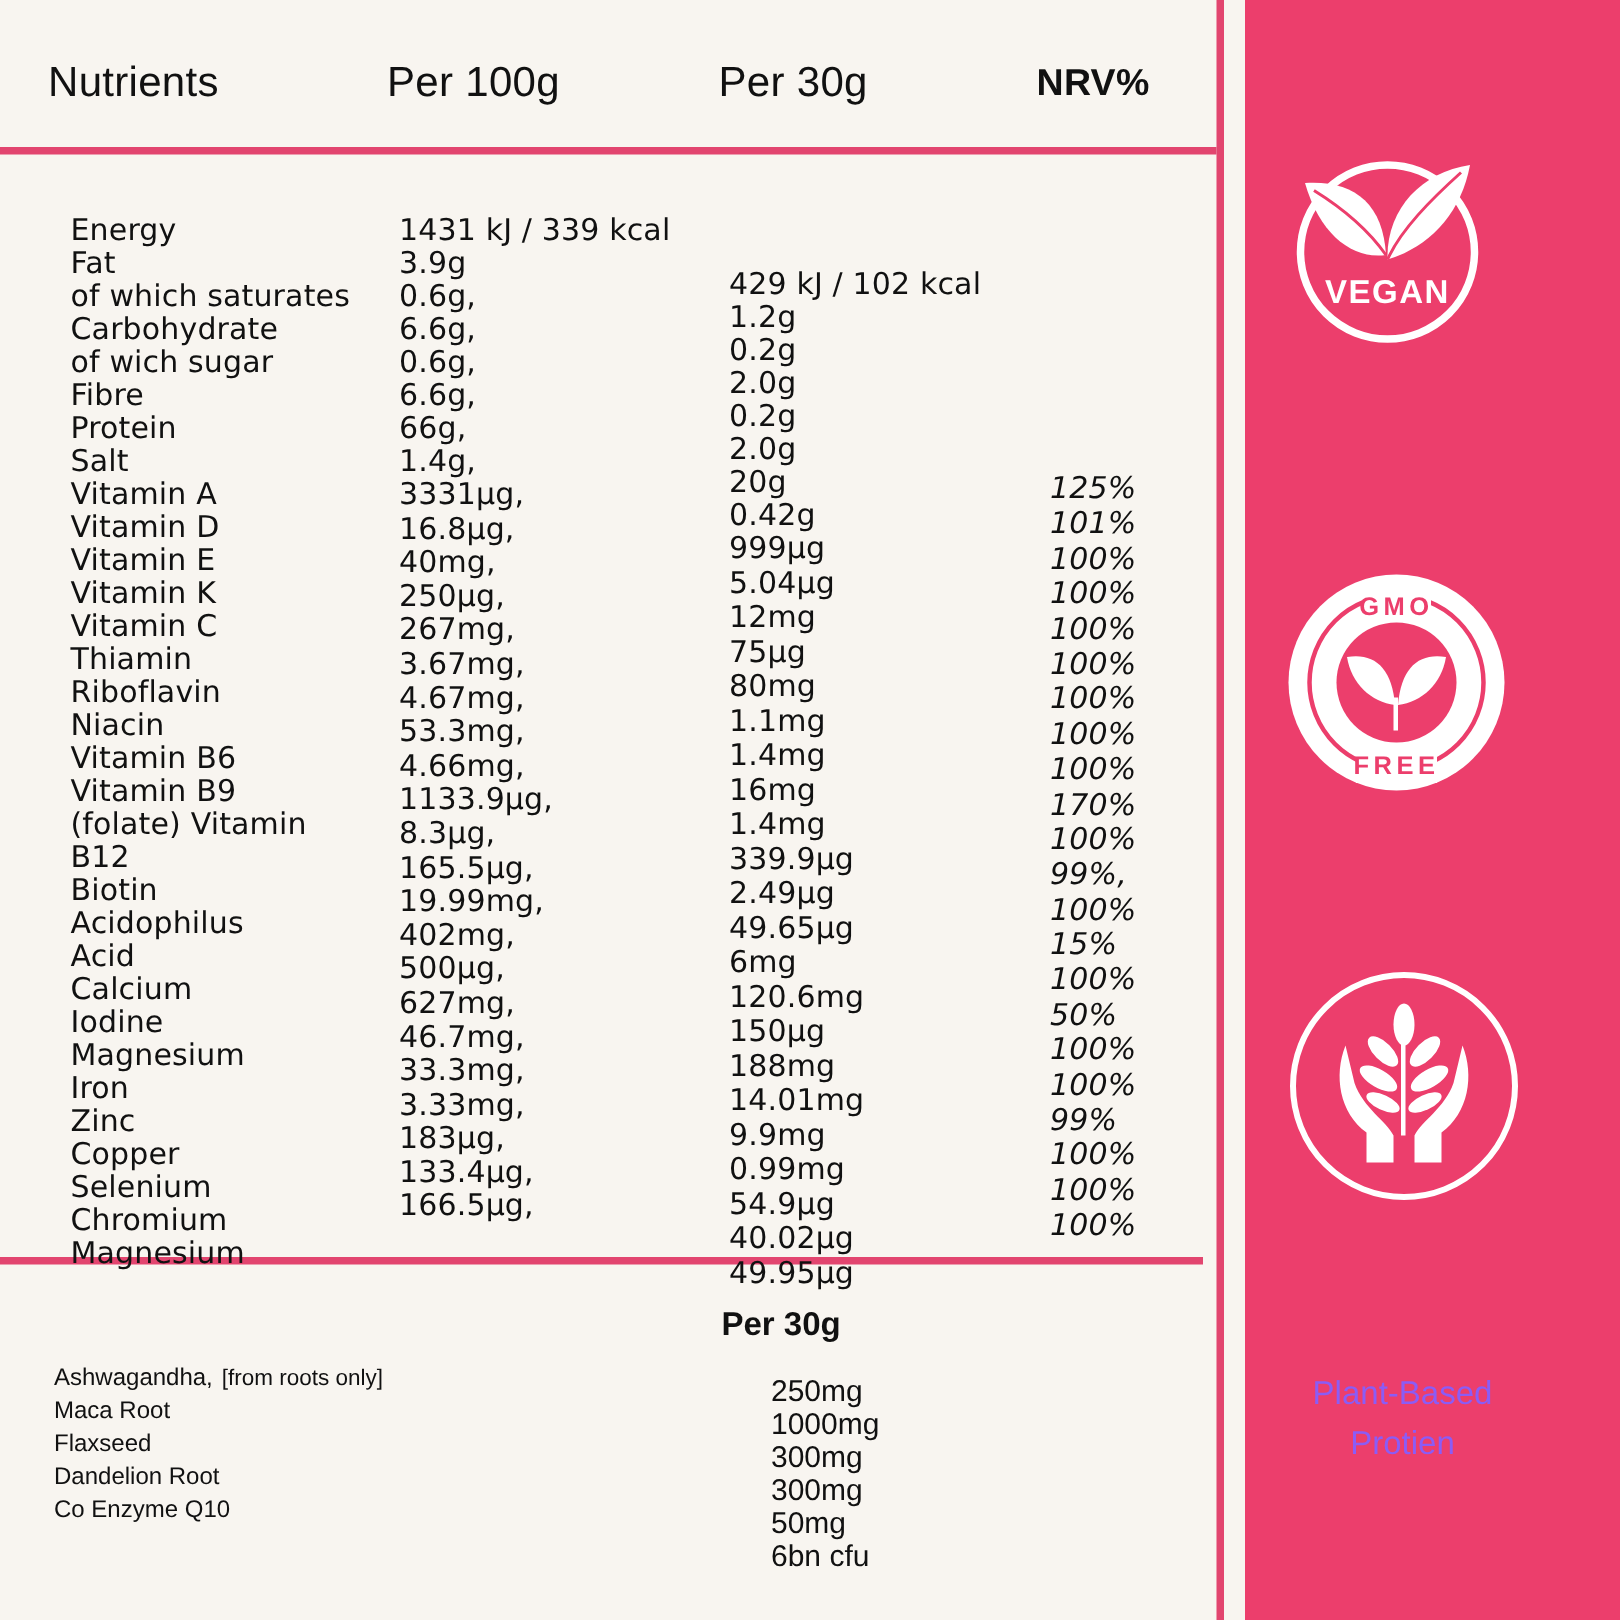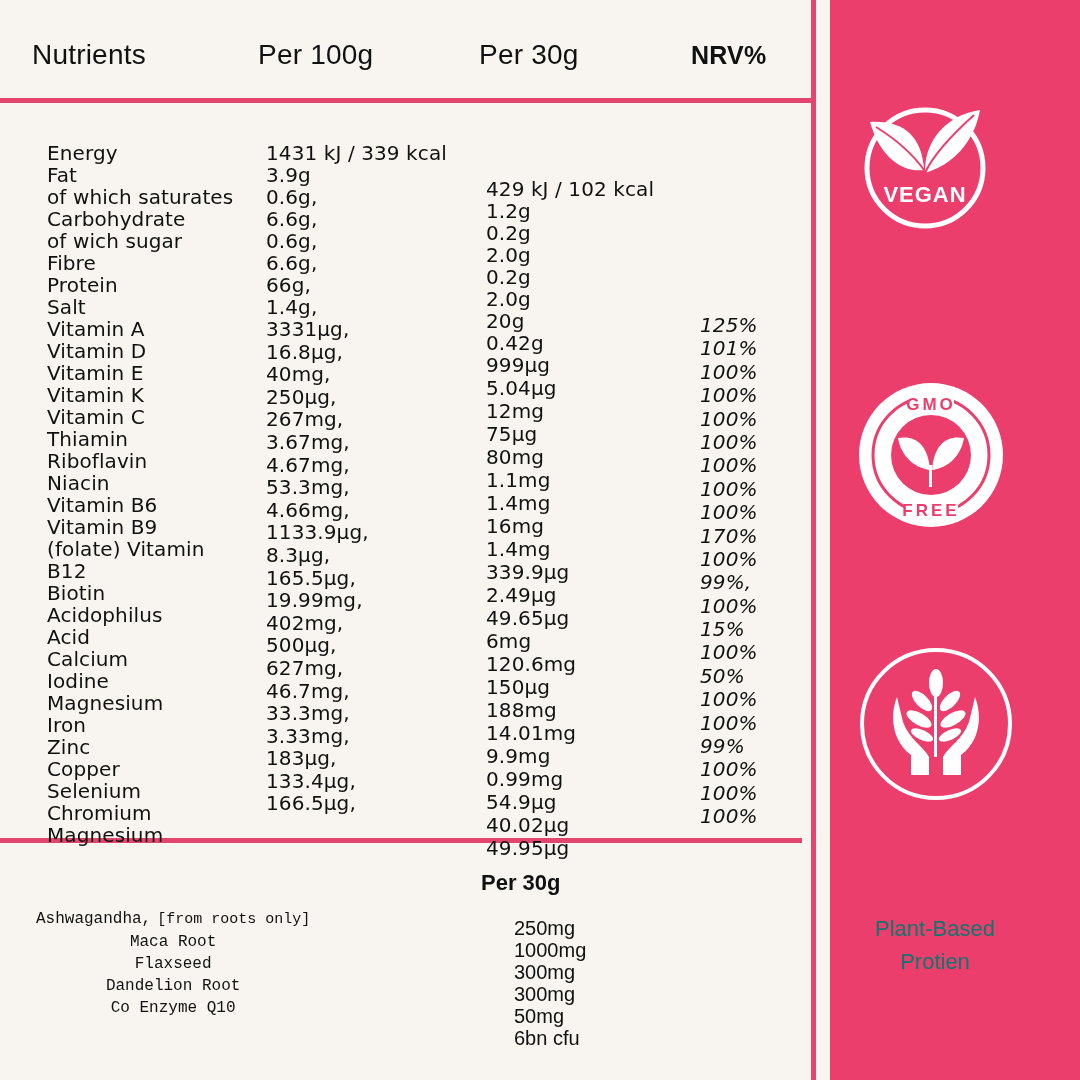--- a/index.html
+++ b/index.html
@@ -42,36 +42,35 @@
     .col-nrv { left: 700px; top: 314px; line-height: 23.4px; }
     .col-nrv div { height: 23.4px; font-style: italic; }
     .col-100 div:nth-child(n+9) { height: 22.6px; }
     .col-30 div:nth-child(n+9) { height: 23px; }
     .sec2-title {
       position: absolute; left: 481px; top: 870px; font-size: 22px; font-weight: bold;
       font-family: "Liberation Sans", sans-serif;
     }
     .herbs {
       position: absolute; left: 36px; top: 908px; font-size: 16px; line-height: 22px;
-      font-family: Liberation Mono, monospace;
-      text-align: center;
+      font-family: Liberation Sans, sans-serif;
     }
     .herbs div { white-space: nowrap; }
     .herbs .note { font-size: 15px; margin-left: 6px; }
     .herb-vals {
       position: absolute; left: 514px; top: 917px; font-size: 20px; line-height: 22px;
       font-family: "Liberation Sans", sans-serif;
     }
     .badge { position: absolute; }
     .badge-vegan { left: 862px; top: 105px; width: 126px; width: 126px; height: 126px; }
     .badge-gmo { left: 856px; top: 380px; width: 150px; height: 150px; }
     .badge-plant { left: 859px; top: 647px; width: 154px; height: 154px; }
     .plant-label {
       position: absolute; left: 840px; top: 912px; width: 190px; text-align: center;
-      color: #0f766e; font-size: 22px; line-height: 33px;
+      color: #8b5cf6; font-size: 22px; line-height: 33px;
       font-family: "Liberation Sans", sans-serif;
     }
   </style>
 </head>
 <body>
 
 <div class="vline"></div>
 <div class="sidepanel"></div>
 <div class="hline-top"></div>
 <div class="hline-mid"></div>

